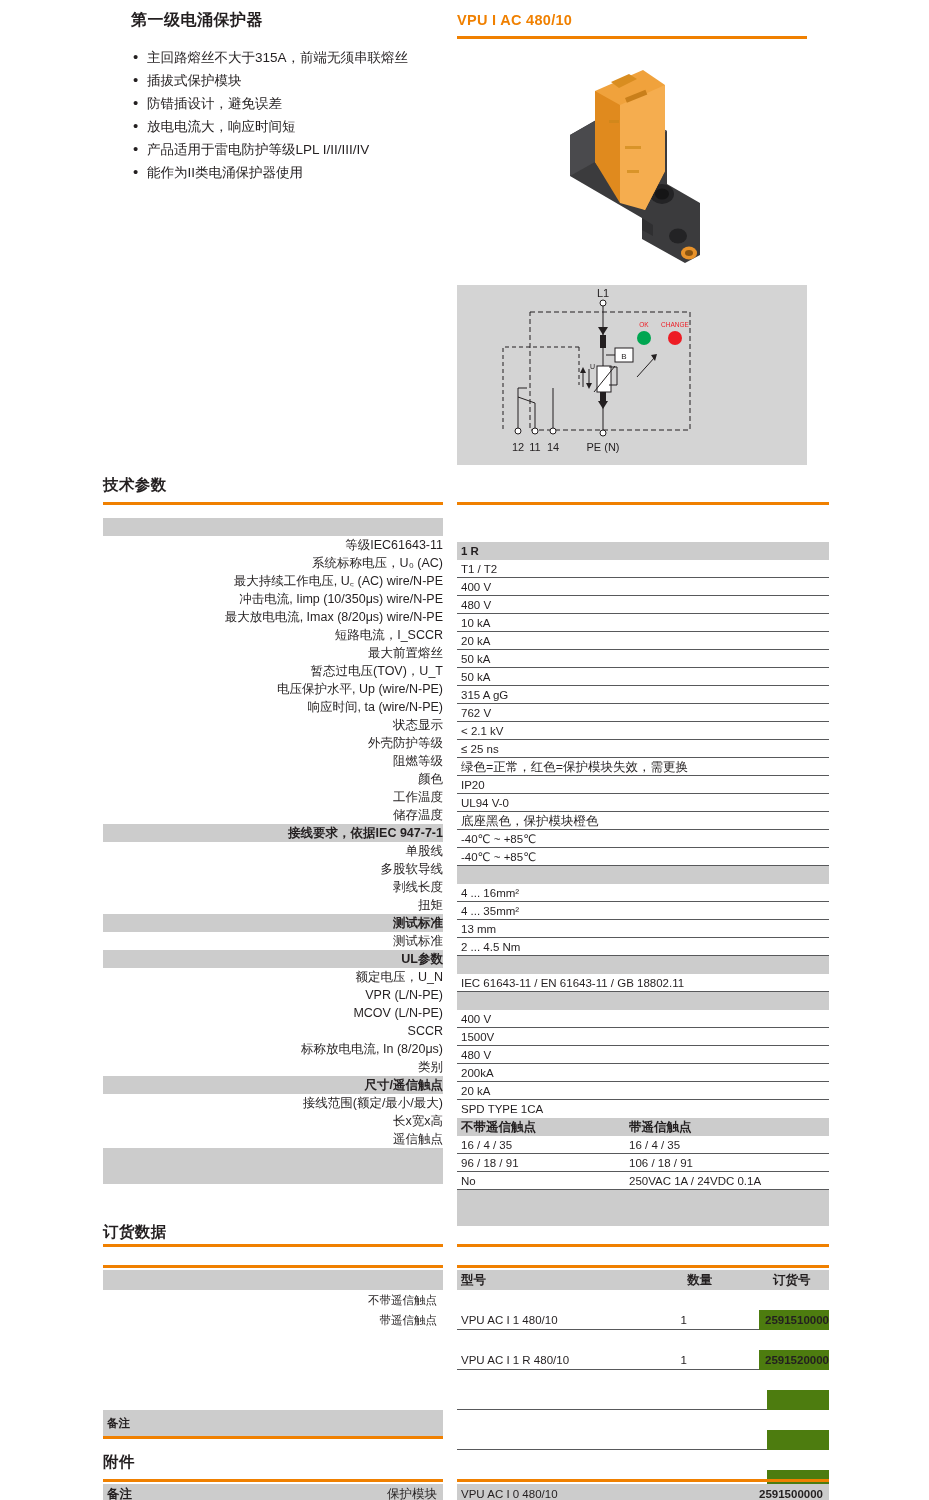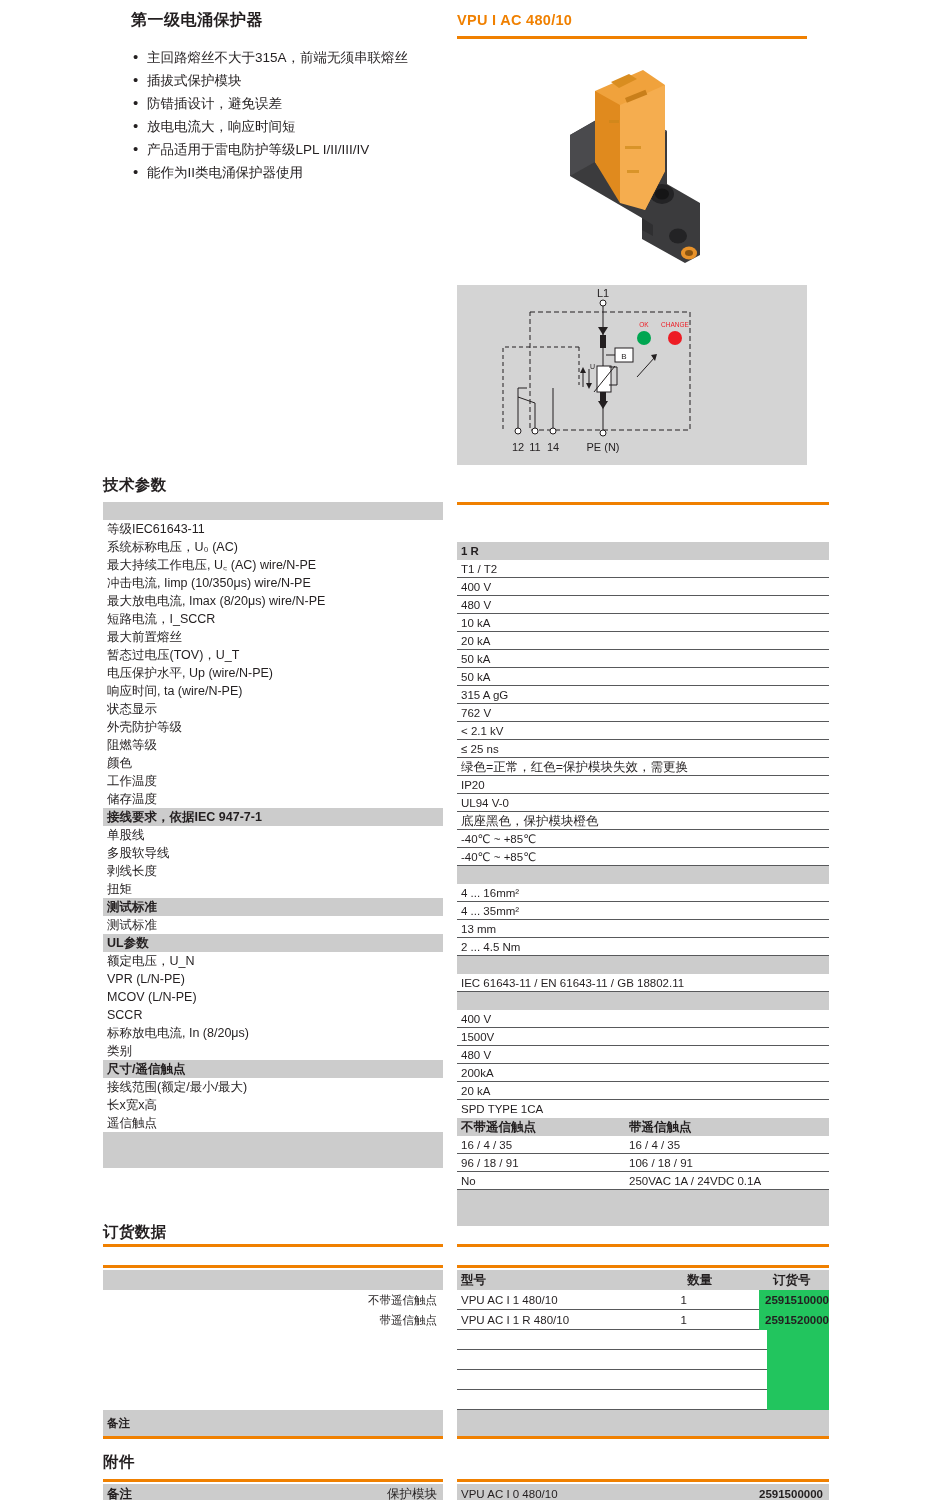--- a/index.html
+++ b/index.html
@@ -57,21 +57,21 @@
 
   
   .sec-head {
     font-size: 15.5px; font-weight: bold; letter-spacing: .4px;
     color: #231f20;
   }
 
   .specs { position: absolute; left: 103px; top: 475px; width: 726px; }
   .spec-grid { position: relative; width: 726px; }
 
-  .col-l { position: absolute; left: 0;   top: 0; width: 340px; }
+  .col-l { position: absolute; left: 0;   top: 16px; width: 340px; text-align: right; }
   .col-r { position: absolute; left: 354px; top: 0; width: 372px; margin-top: 40px; }
 
   .row {
     height: 18px; line-height: 18px;
     font-size: 11.5px; white-space: nowrap; overflow: hidden;
   }
   .row.lbl { padding-left: 4px; color: #231f20; }
   .row.val { padding-left: 4px; color: #231f20; border-bottom: 1px solid #58595b; }
   .row.val.noline { border-bottom: none; }
   .row.hdr {
@@ -95,22 +95,22 @@
   .ord-row { height: 20px; line-height: 20px; font-size: 11.5px; }
   .ord-row.right { text-align: right; padding-right: 6px; }
   .ord-head {
     height: 20px; line-height: 20px; font-size: 11.5px; font-weight: bold;
     background: #cccccc;
   }
   .ord-cells { display: flex; gap: 41px; }
   .cell-model { width: 245px; padding-left: 4px; overflow: hidden; white-space: nowrap; }
   .cell-qty   { width: 48px;  text-align: left; padding-right: 8px; }
   .cell-ord   { width: 79px;  padding-left: 6px; font-weight: bold; }
-  .cell-ord.hl { background: #22c55e; }
-  .ord-line { border-bottom: 1px solid #58595b; }
+  .cell-ord.hl { background: #4d7c0f; }
+  .ord-line { border-bottom: 1px solid #58595b; margin-top: 20px; }
 
   .remark-band {
     height: 26px; line-height: 26px; background: #cccccc;
     font-size: 11.5px; font-weight: bold; padding-left: 4px;
   }
 
   
   .acc { position: absolute; left: 103px; top: 1452px; width: 726px; }
   .acc-grid { position: relative; width: 726px; margin-top: 6px; }
   .acc-l { position: absolute; left: 0; top: 0; width: 340px; }

